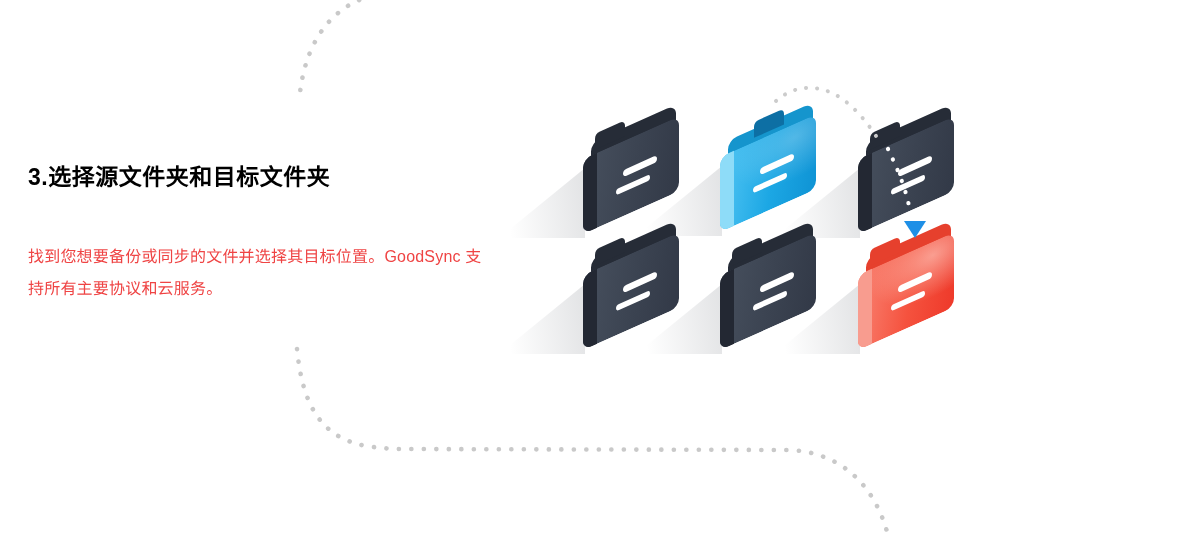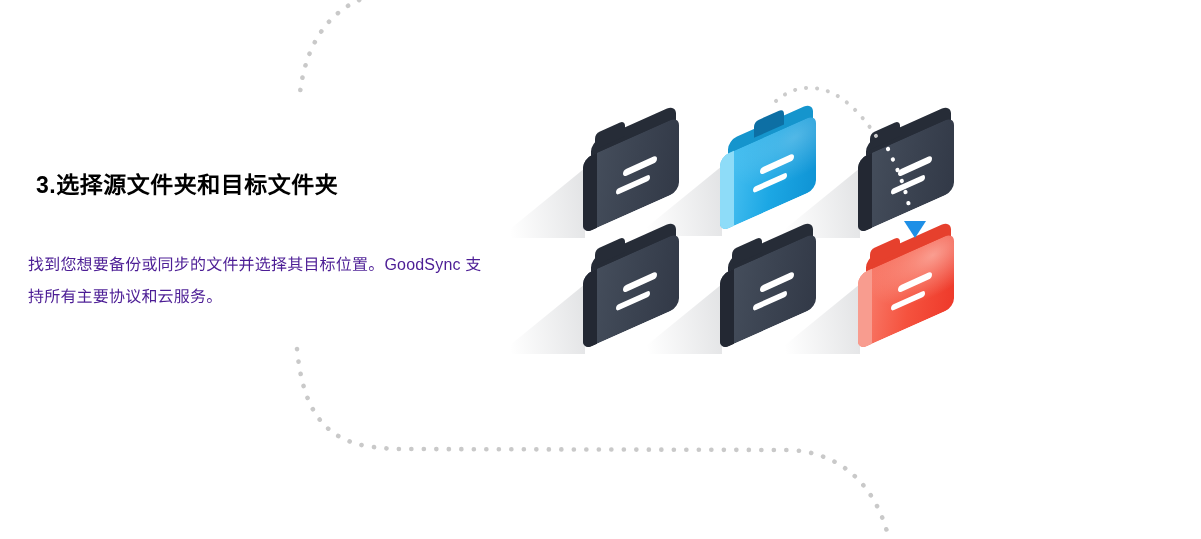--- a/index.html
+++ b/index.html
@@ -4,26 +4,26 @@
 <style>
   html,body{margin:0;padding:0;}
   body{
     width:1201px;height:539px;position:relative;overflow:hidden;
     background:#ffffff;
     font-family:"Liberation Sans","DejaVu Sans",sans-serif;
   }
   
   .text-col{position:absolute;left:28px;top:162px;width:470px;}
   .text-col h3{
-    margin:8px;font-size:23px;line-height:30px;font-weight:700;color:#000;
+    margin:0;font-size:23px;line-height:30px;font-weight:700;color:#000;
     letter-spacing:.5px;
   }
   .text-col p{
     margin:49px 0 0 0;width:464px;font-size:16px;line-height:32px;
-    color:#4c1d95;letter-spacing:.2px;
+    color:#ef4444;letter-spacing:.2px;
   }
   
   .illustration{position:absolute;left:0;top:0;width:1201px;height:539px;}
   .shadow{
     position:absolute;width:86px;height:70px;z-index:1;
     background:linear-gradient(262deg,rgba(47,54,66,0.14),rgba(47,54,66,0) 88%);
     clip-path:polygon(100% 0,100% 100%,0 100%);
   }
   .folder{
     position:absolute;width:96px;height:88px;z-index:2;

